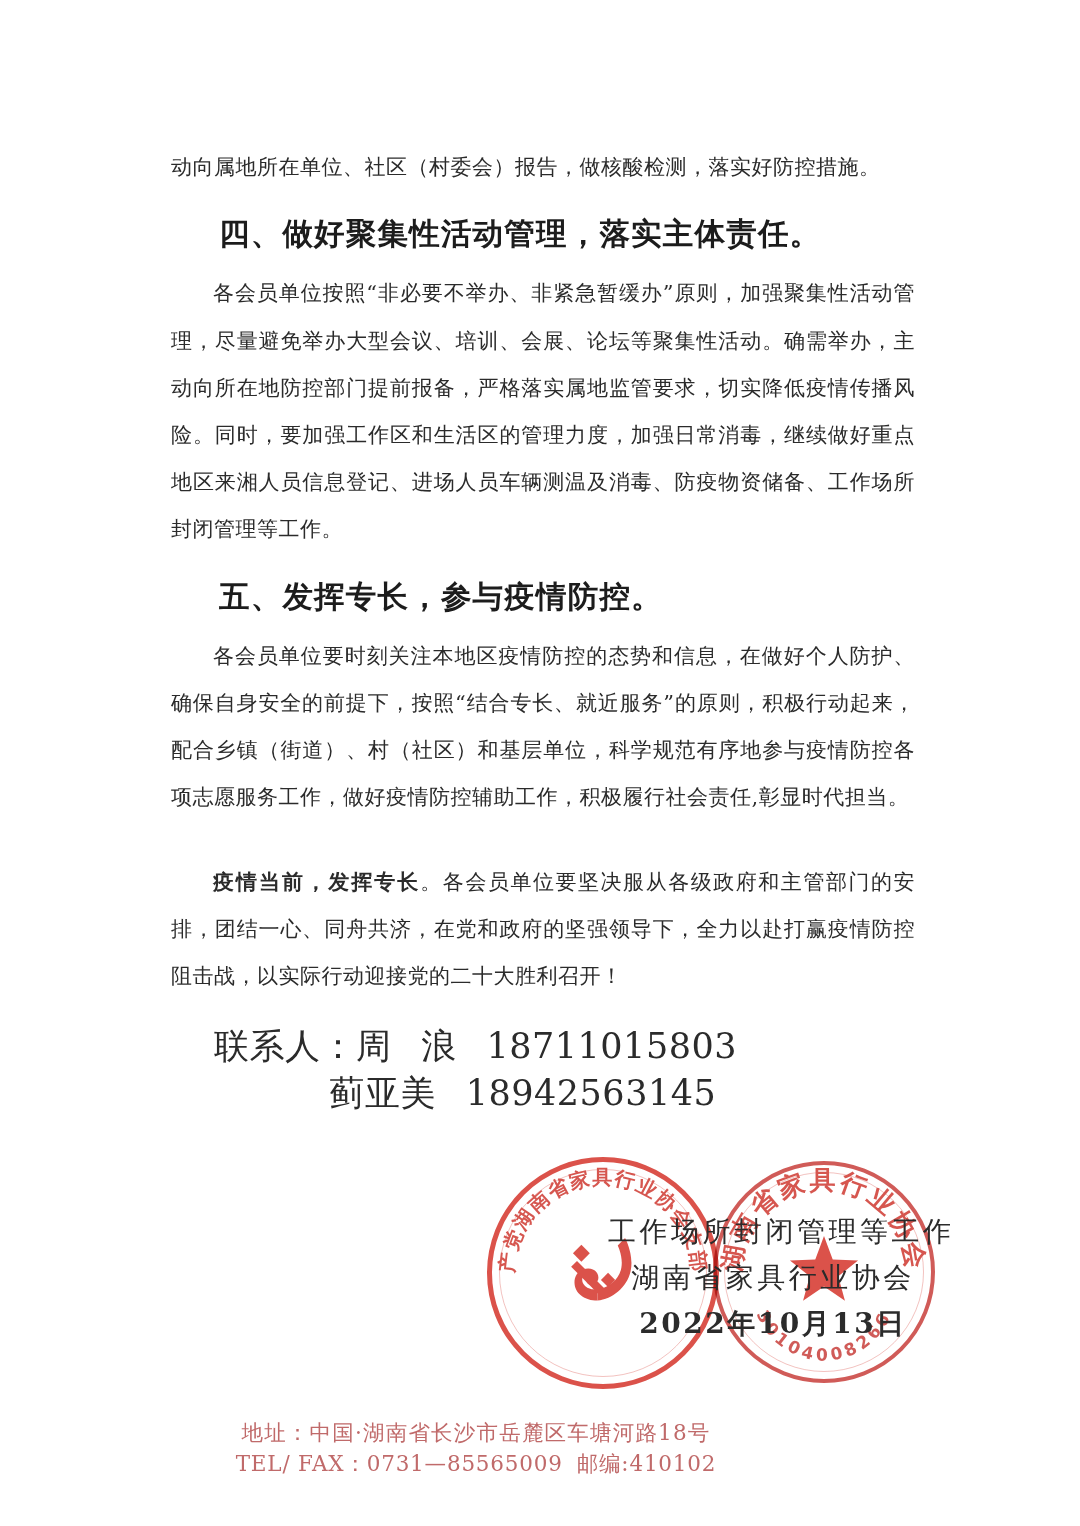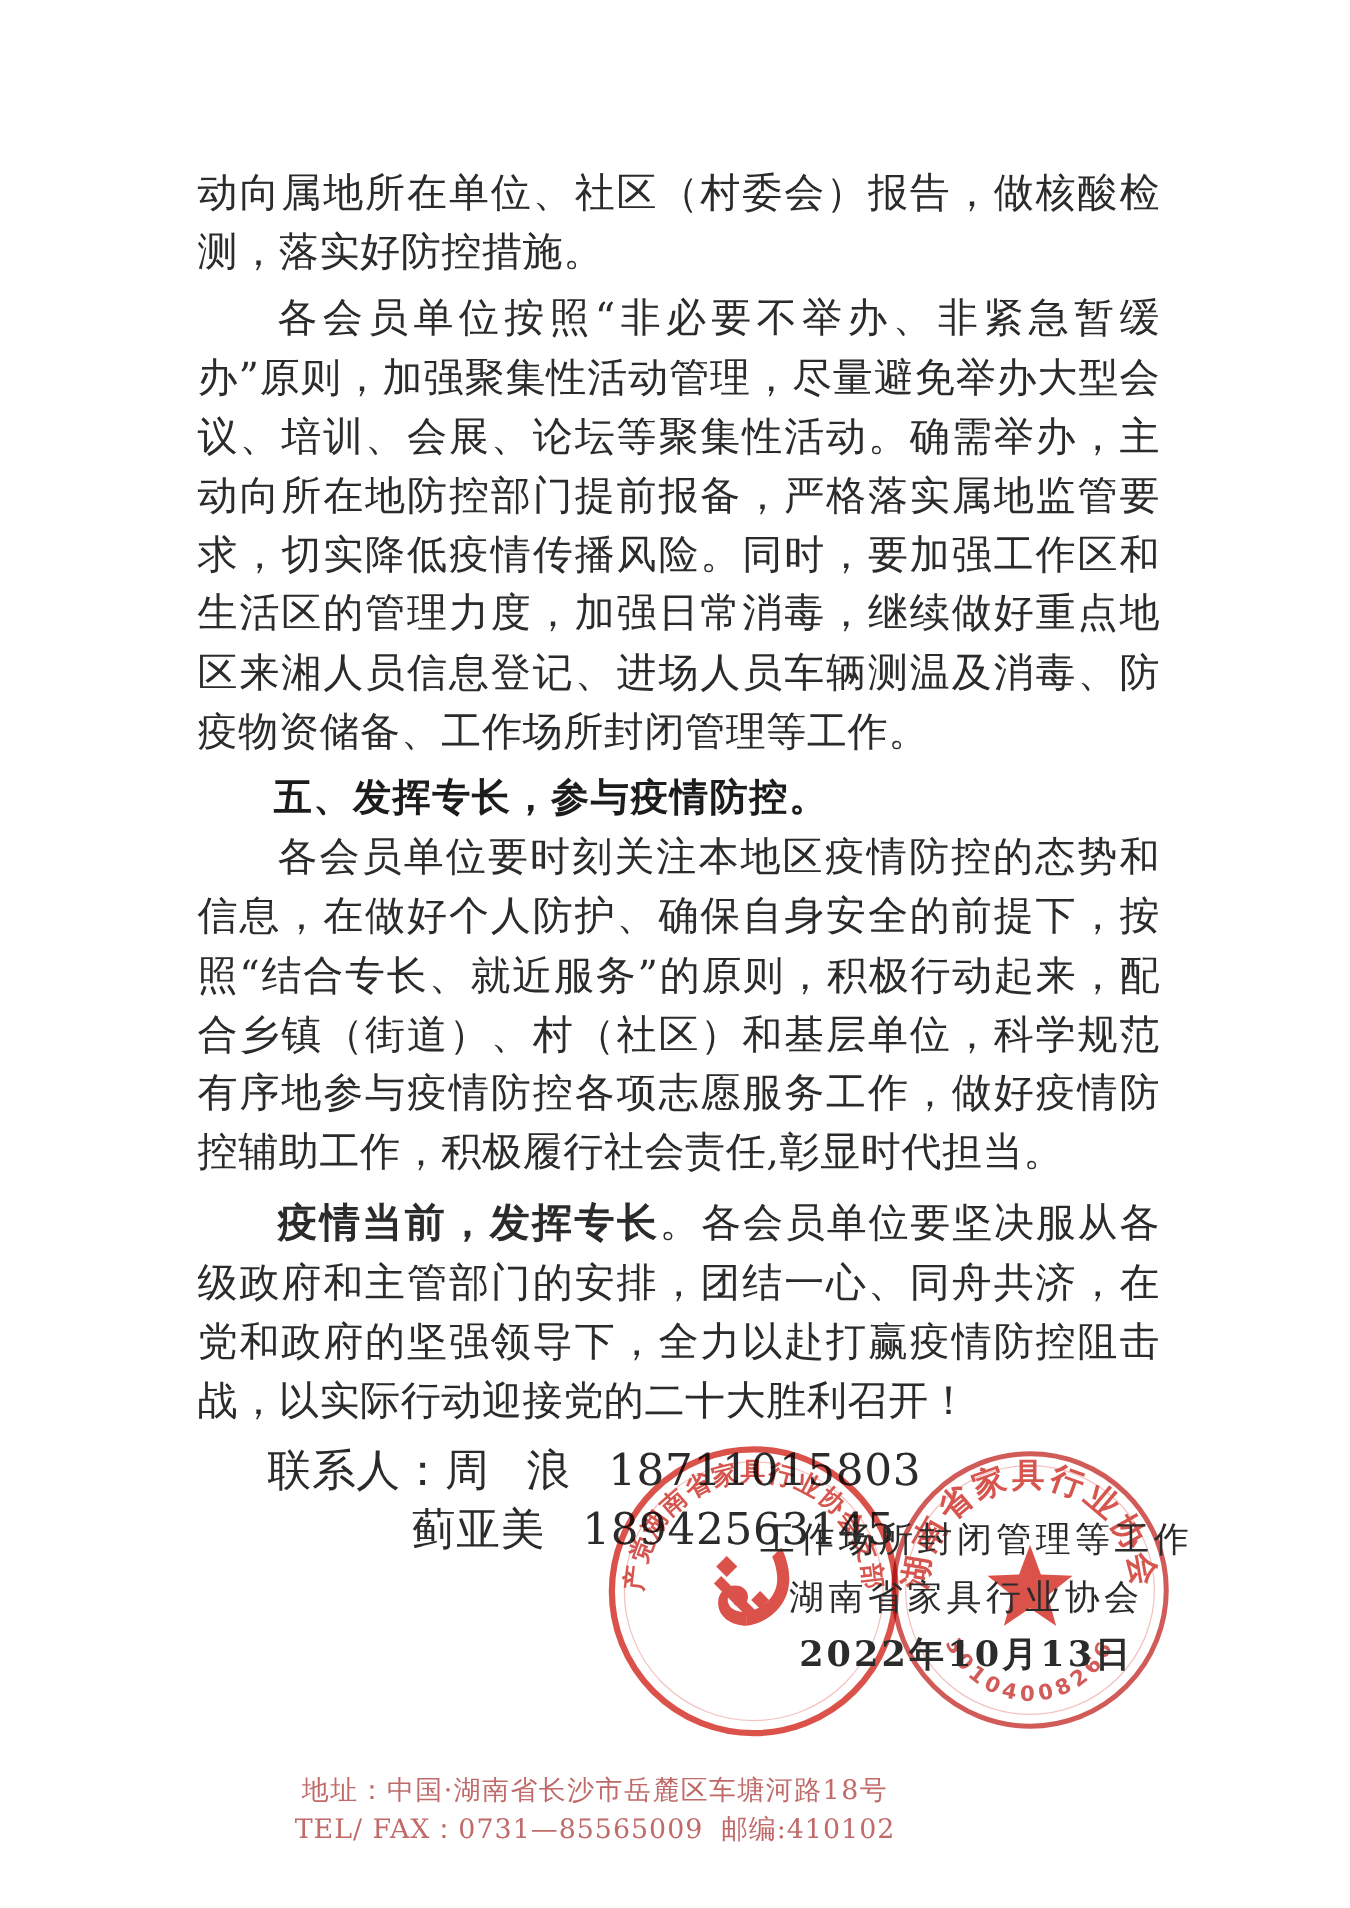--- a/index.html
+++ b/index.html
@@ -16,22 +16,22 @@
     font-family: "DejaVu Serif", "Liberation Serif", serif;
     color: #262626;
   }
   .body-col {
     position: absolute;
     left: 158px;
     top: 131px;
     width: 770px;
   }
   p.para {
-    margin: 0;
-    font-size: 32px;
+    margin: 13px;
+    font-size: 21px;
     line-height: 47.2px;
     letter-spacing: 0.5px;
     text-align: justify;
     text-justify: inter-ideograph;
     color: #2b2b2b;
     font-weight: 400;
   }
   p.para.indent { text-indent: 2em; }
   p.heading {
     margin: 0;
@@ -167,20 +167,21 @@
 <body>
 
 <div id="page">
 
   <div class="body-col">
 
     <p class="para">动向属地所在单位、社区（村委会）报告，做核酸检测，落实好防控措施。</p>
 
     <div class="gap-sm"></div>
 
+    <p class="heading">四、做好聚集性活动管理，落实主体责任。</p>
 
     <p class="para indent">各会员单位按照“非必要不举办、非紧急暂缓办”原则，加强聚集性活动管理，尽量避免举办大型会议、培训、会展、论坛等聚集性活动。确需举办，主动向所在地防控部门提前报备，严格落实属地监管要求，切实降低疫情传播风险。同时，要加强工作区和生活区的管理力度，加强日常消毒，继续做好重点地区来湘人员信息登记、进场人员车辆测温及消毒、防疫物资储备、工作场所封闭管理等工作。</p>
 
     <div class="gap-sm"></div>
 
     <p class="heading">五、发挥专长，参与疫情防控。</p>
 
     <p class="para indent">各会员单位要时刻关注本地区疫情防控的态势和信息，在做好个人防护、确保自身安全的前提下，按照“结合专长、就近服务”的原则，积极行动起来，配合乡镇（街道）、村（社区）和基层单位，科学规范有序地参与疫情防控各项志愿服务工作，做好疫情防控辅助工作，积极履行社会责任,彰显时代担当。</p>
 
     <div class="gap-md"></div>

